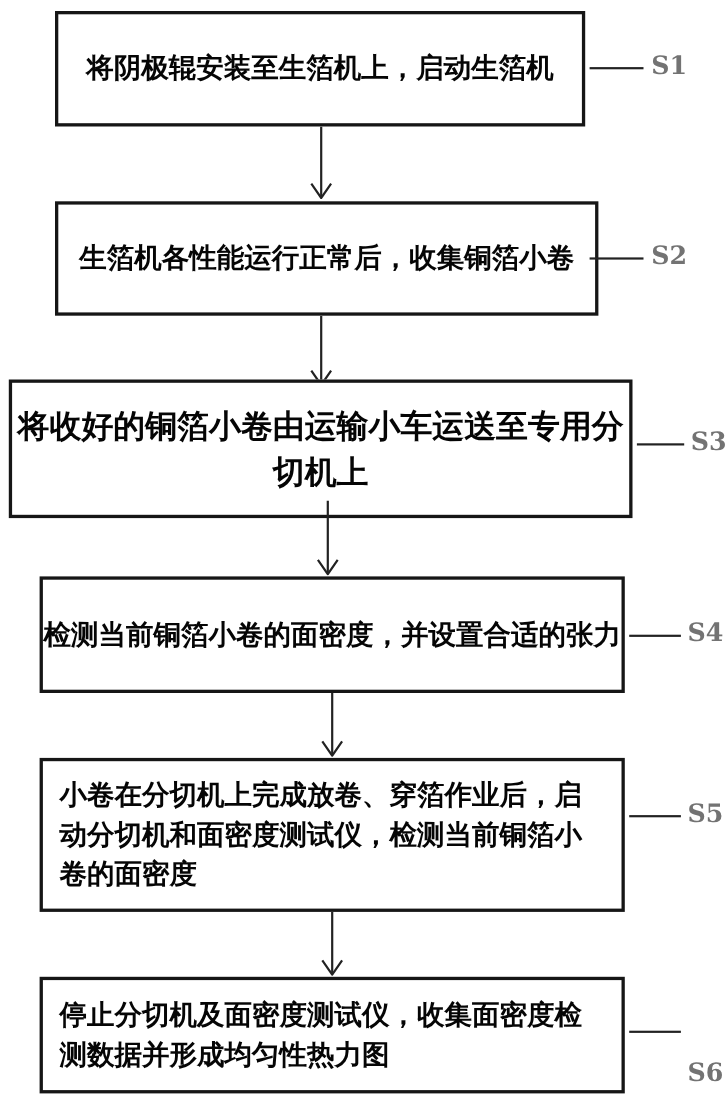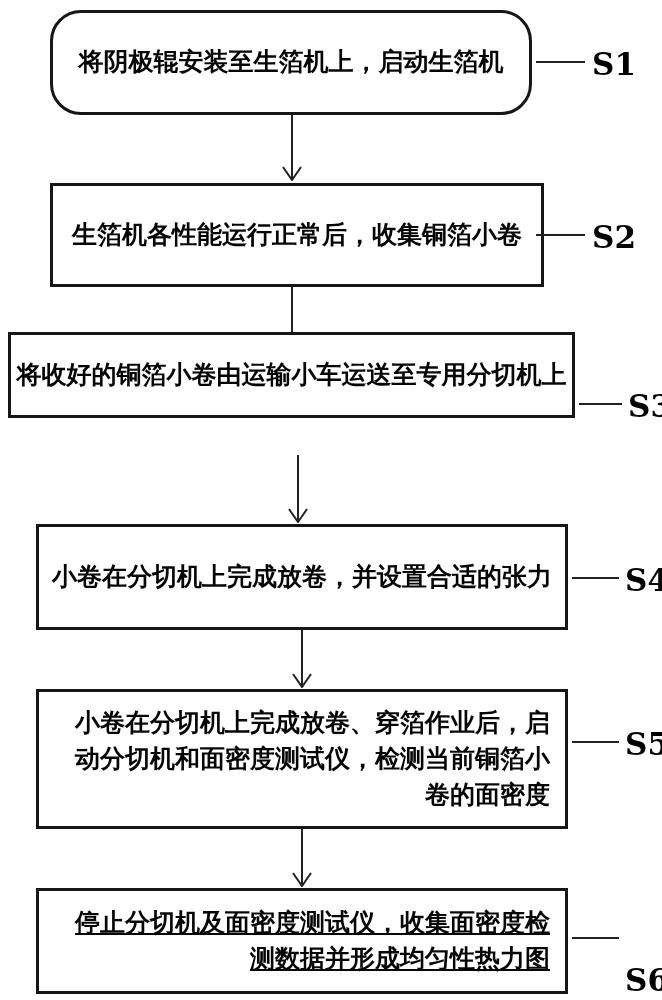--- a/index.html
+++ b/index.html
@@ -24,48 +24,48 @@
     align-items: center;
     justify-content: center;
     text-align: center;
     font-weight: bold;
     font-size: 25px;
     line-height: 1.45;
     color: #050505;
   }
   .box.multiline {
     justify-content: flex-start;
-    text-align: right;
+    text-align: left;
     padding: 0 15px;
   }
-  #box1 { left: 50px; top: 10px;  width: 482px; height: 105px; border-radius: 31px; }
+  #box1 { left: 50px; top: 10px;  width: 482px; height: 105px; }
   #box2 { left: 50px; top: 183px; width: 494px; height: 104px; }
-  #box3 { left: 8px;  top: 332px; width: 567px; height: 86px; font-size: 25px; }
+  #box3 { left: 8px;  top: 345px; width: 567px; height: 126px; font-size: 29px; }
   #box4 { left: 36px; top: 524px; width: 532px; height: 106px; }
   #box5 { left: 36px; top: 689px; width: 532px; height: 140px; }
-  #box6 { left: 36px; top: 888px; width: 532px; height: 106px; text-decoration: underline; }
+  #box6 { left: 36px; top: 888px; width: 532px; height: 106px; }
 
   .tick {
     position: absolute;
     height: 0;
     border-top: 2px solid #222222;
   }
   #tick1 { left: 536px; top: 61px;  width: 49px; }
   #tick2 { left: 536px; top: 234px; width: 49px; }
   #tick3 { left: 579px; top: 403px; width: 43px; }
   #tick4 { left: 572px; top: 577px; width: 47px; }
   #tick5 { left: 572px; top: 741px; width: 47px; }
   #tick6 { left: 572px; top: 937px; width: 47px; }
 
   .slabel {
     position: absolute;
     font-family: "DejaVu Serif", serif;
     font-weight: bold;
-    font-size: 31px;
-    color: #000000;
+    font-size: 23px;
+    color: #737373;
   }
   #s1 { left: 592px; top: 46px; }
   #s2 { left: 592px; top: 219px; }
   #s3 { left: 628px; top: 388px; text-align: center; }
   #s4 { left: 625px; top: 562px; }
   #s5 { left: 625px; top: 726px; }
   #s6 { left: 625px; top: 962px; }
 
   .arrow { position: absolute; }
   #a1 { left: 280px; top: 115px; }
@@ -119,21 +119,21 @@
   <div id="s3" class="slabel">S3</div>
 
   <div id="a3" class="arrow">
     <svg width="24" height="68" viewBox="0 0 24 68">
       <line x1="12" y1="0" x2="12" y2="66"></line>
       <polyline points="3,54 12,67 21,54"></polyline>
     </svg>
   </div>
 
   <div id="box4" class="box">
-    <span>小卷在分切机上完成放卷，并设置合适的张力</span>
+    <span>检测当前铜箔小卷的面密度，并设置合适的张力</span>
   </div>
   <div id="tick4" class="tick"></div>
   <div id="s4" class="slabel">S4</div>
 
   <div id="a4" class="arrow">
     <svg width="24" height="58" viewBox="0 0 24 58">
       <line x1="12" y1="0" x2="12" y2="56"></line>
       <polyline points="3,44 12,57 21,44"></polyline>
     </svg>
   </div>

